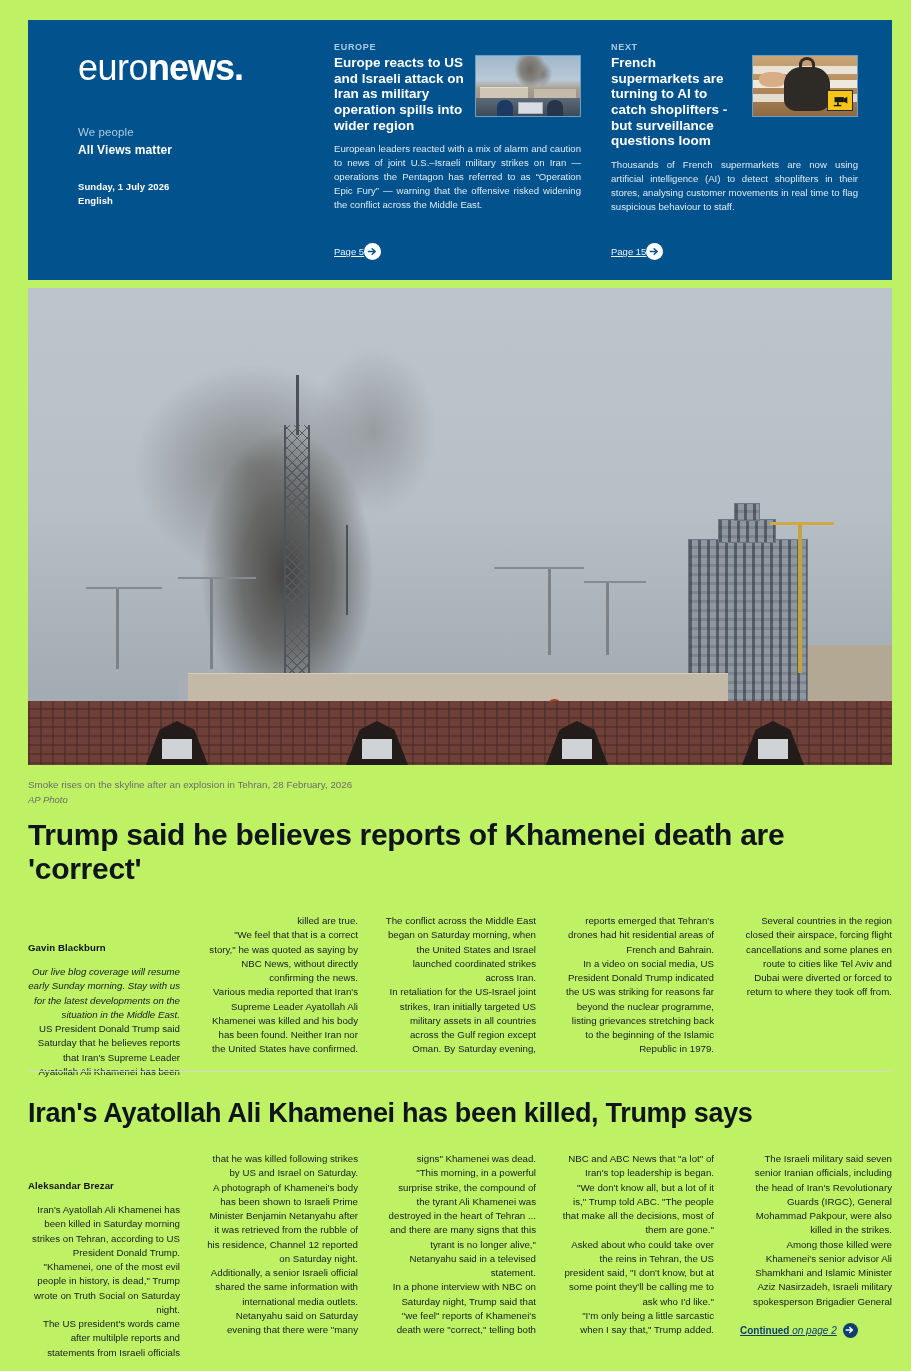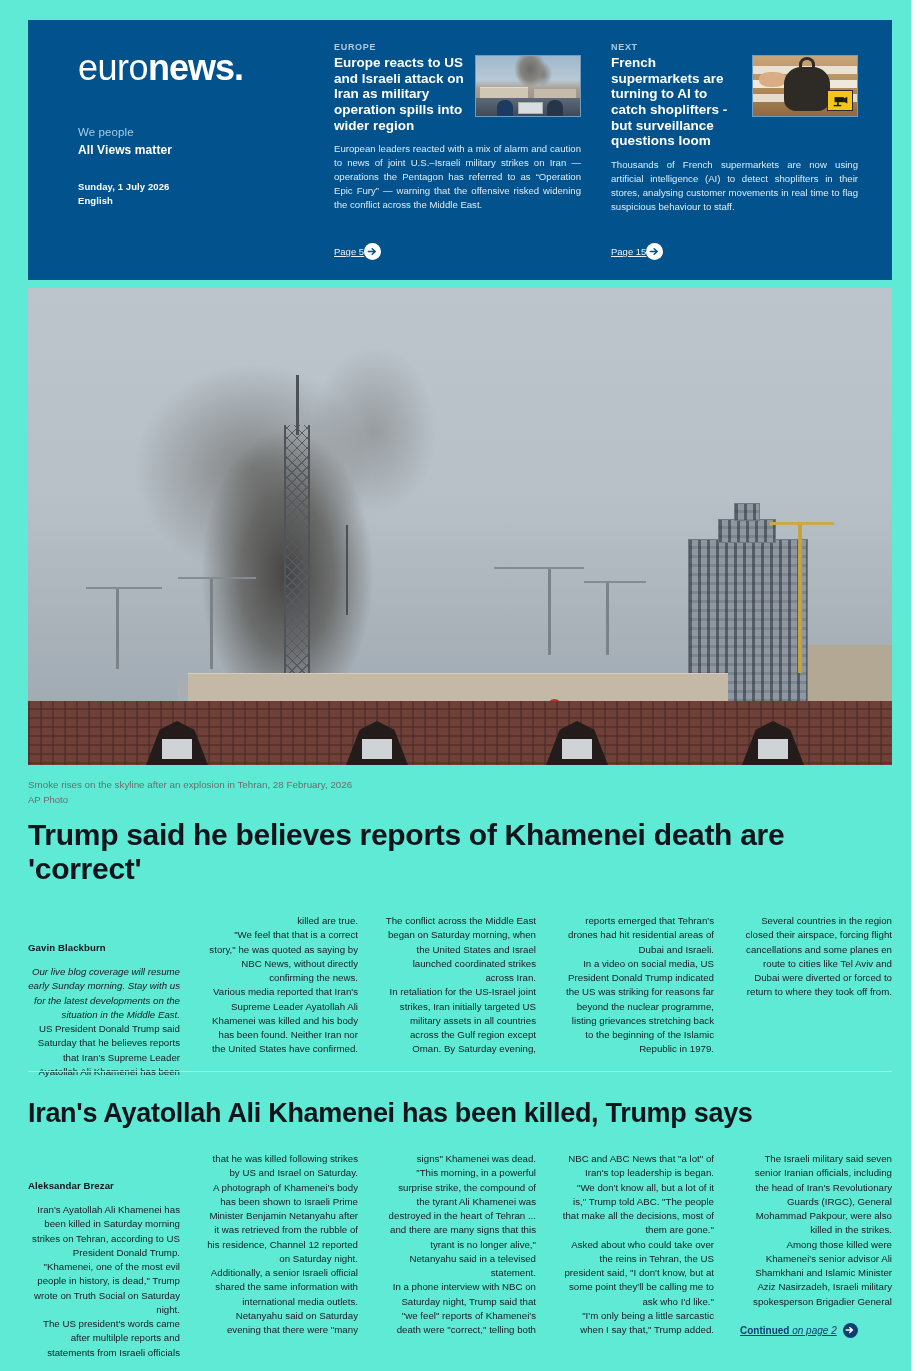--- a/index.html
+++ b/index.html
@@ -7,21 +7,21 @@
     width: 920px;
     height: 1371px;
     background: #ffffff;
     font-family: "Liberation Sans", sans-serif;
     overflow: hidden;
   }
   .page {
     position: relative;
     width: 911px;
     height: 1371px;
-    background: #5eead4;
+    background: #bef264;
     padding: 0;
   }
 
   
   .masthead {
     position: absolute;
     left: 28px; top: 20px;
     width: 864px; height: 260px;
     background: #02538d;
     display: flex;
@@ -237,21 +237,21 @@
   .red-thing {
     position:absolute; width:13px; height:26px; background:#c0392b;
     border-radius:6px 6px 0 0;
   }
 
   
   .caption {
     position: absolute; left: 28px; top: 778px; width: 700px;
   }
   .caption-main { color:#6d6d6d; font-size:9.8px; line-height:1.4; }
-  .caption-credit { color:#6d6d6d; font-size:9.5px; margin-top:2px; }
+  .caption-credit { color:#6d6d6d; font-size:9.5px; font-style:italic; margin-top:2px; }
 
   
   .headline1 {
     position:absolute; left:28px; top:818px; width:820px;
     color:#10141c; font-size:30px; font-weight:700; line-height:1.14;
     letter-spacing:-.3px;
   }
   .byline {
     color:#10141c; font-size:9.6px; font-weight:700; letter-spacing:.1px;margin-top:28px;
   }
@@ -432,21 +432,21 @@
     <div class="col">
       <p>killed are true.</p>
       <p>"We feel that that is a correct story," he was quoted as saying by NBC News, without directly confirming the news.</p>
       <p>Various media reported that Iran's Supreme Leader Ayatollah Ali Khamenei was killed and his body has been found. Neither Iran nor the United States have confirmed.</p>
     </div>
     <div class="col">
       <p>The conflict across the Middle East began on Saturday morning, when the United States and Israel launched coordinated strikes across Iran.</p>
       <p>In retaliation for the US-Israel joint strikes, Iran initially targeted US military assets in all countries across the Gulf region except Oman. By Saturday evening,</p>
     </div>
     <div class="col">
-      <p>reports emerged that Tehran's drones had hit residential areas of Dubai and Israeli.</p>
+      <p>reports emerged that Tehran's drones had hit residential areas of French and Bahrain.</p>
       <p>In a video on social media, US President Donald Trump indicated the US was striking for reasons far beyond the nuclear programme, listing grievances stretching back to the beginning of the Islamic Republic in 1979.</p>
     </div>
     <div class="col">
       <p>Several countries in the region closed their airspace, forcing flight cancellations and some planes en route to cities like Tel Aviv and Dubai were diverted or forced to return to where they took off from.</p>
     </div>
   </div>
 
   <div class="divider"></div>
 
   <h2 class="headline2">Iran's Ayatollah Ali Khamenei has been killed, Trump says</h2>

